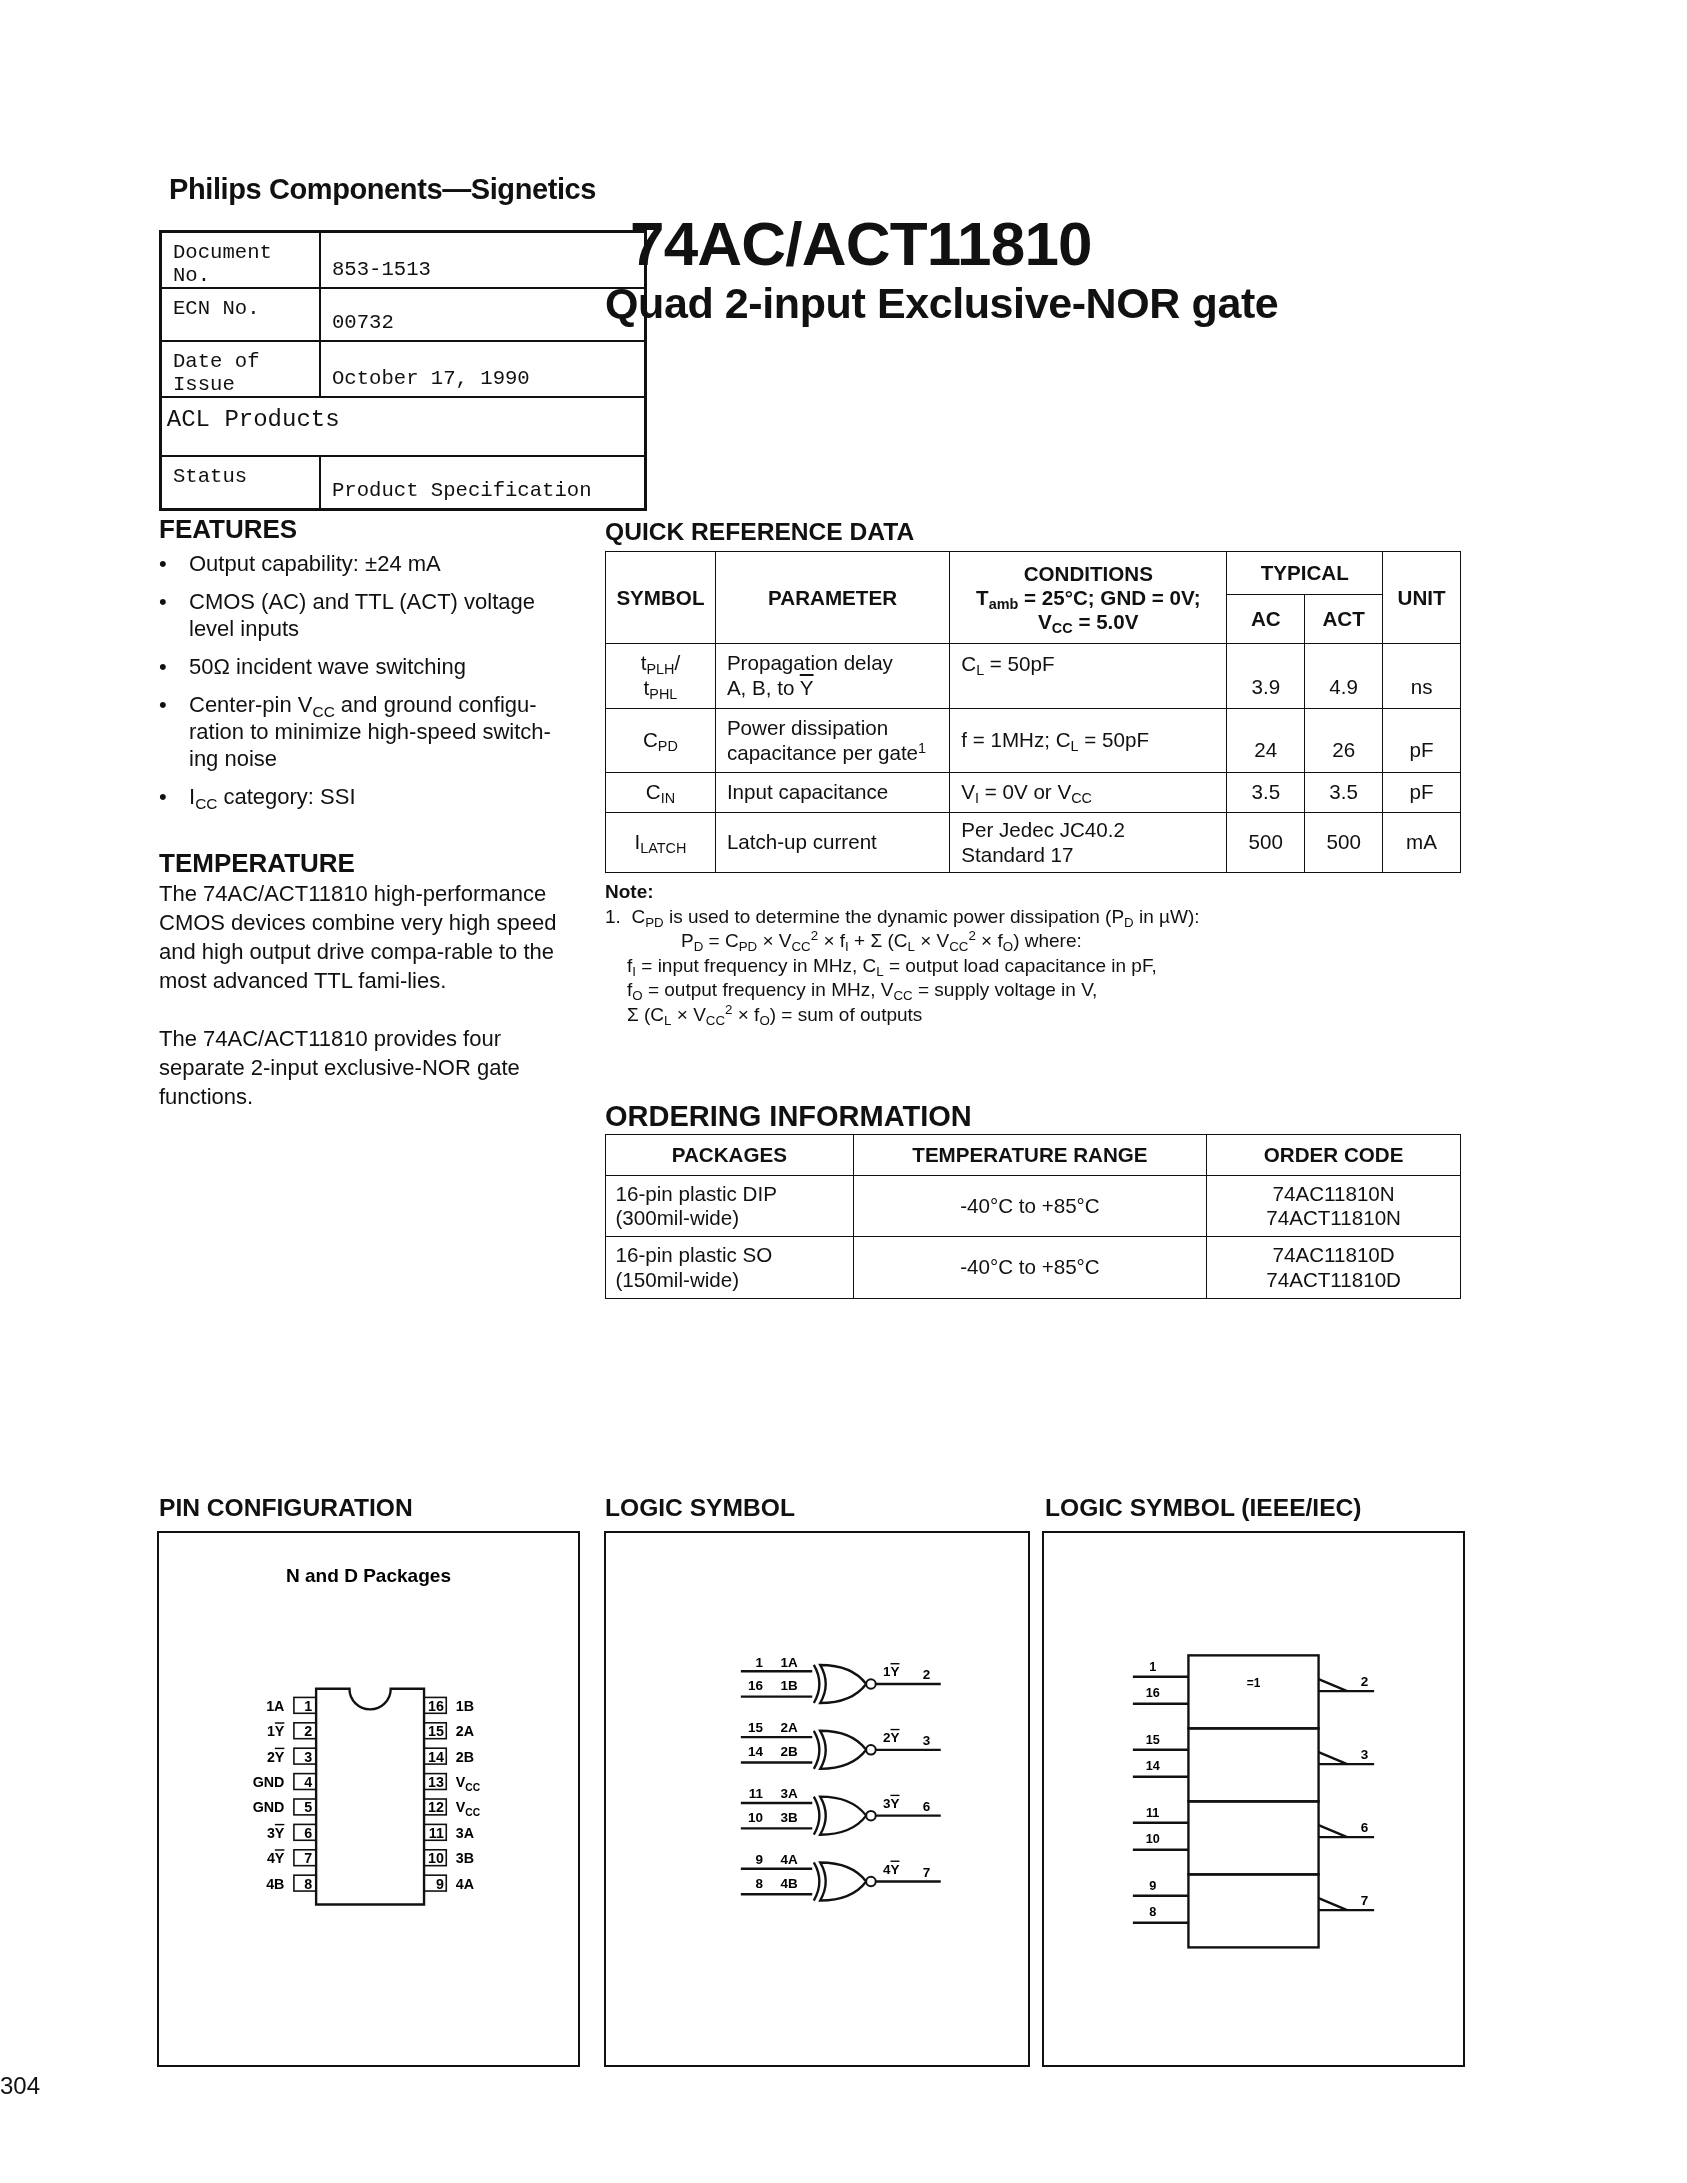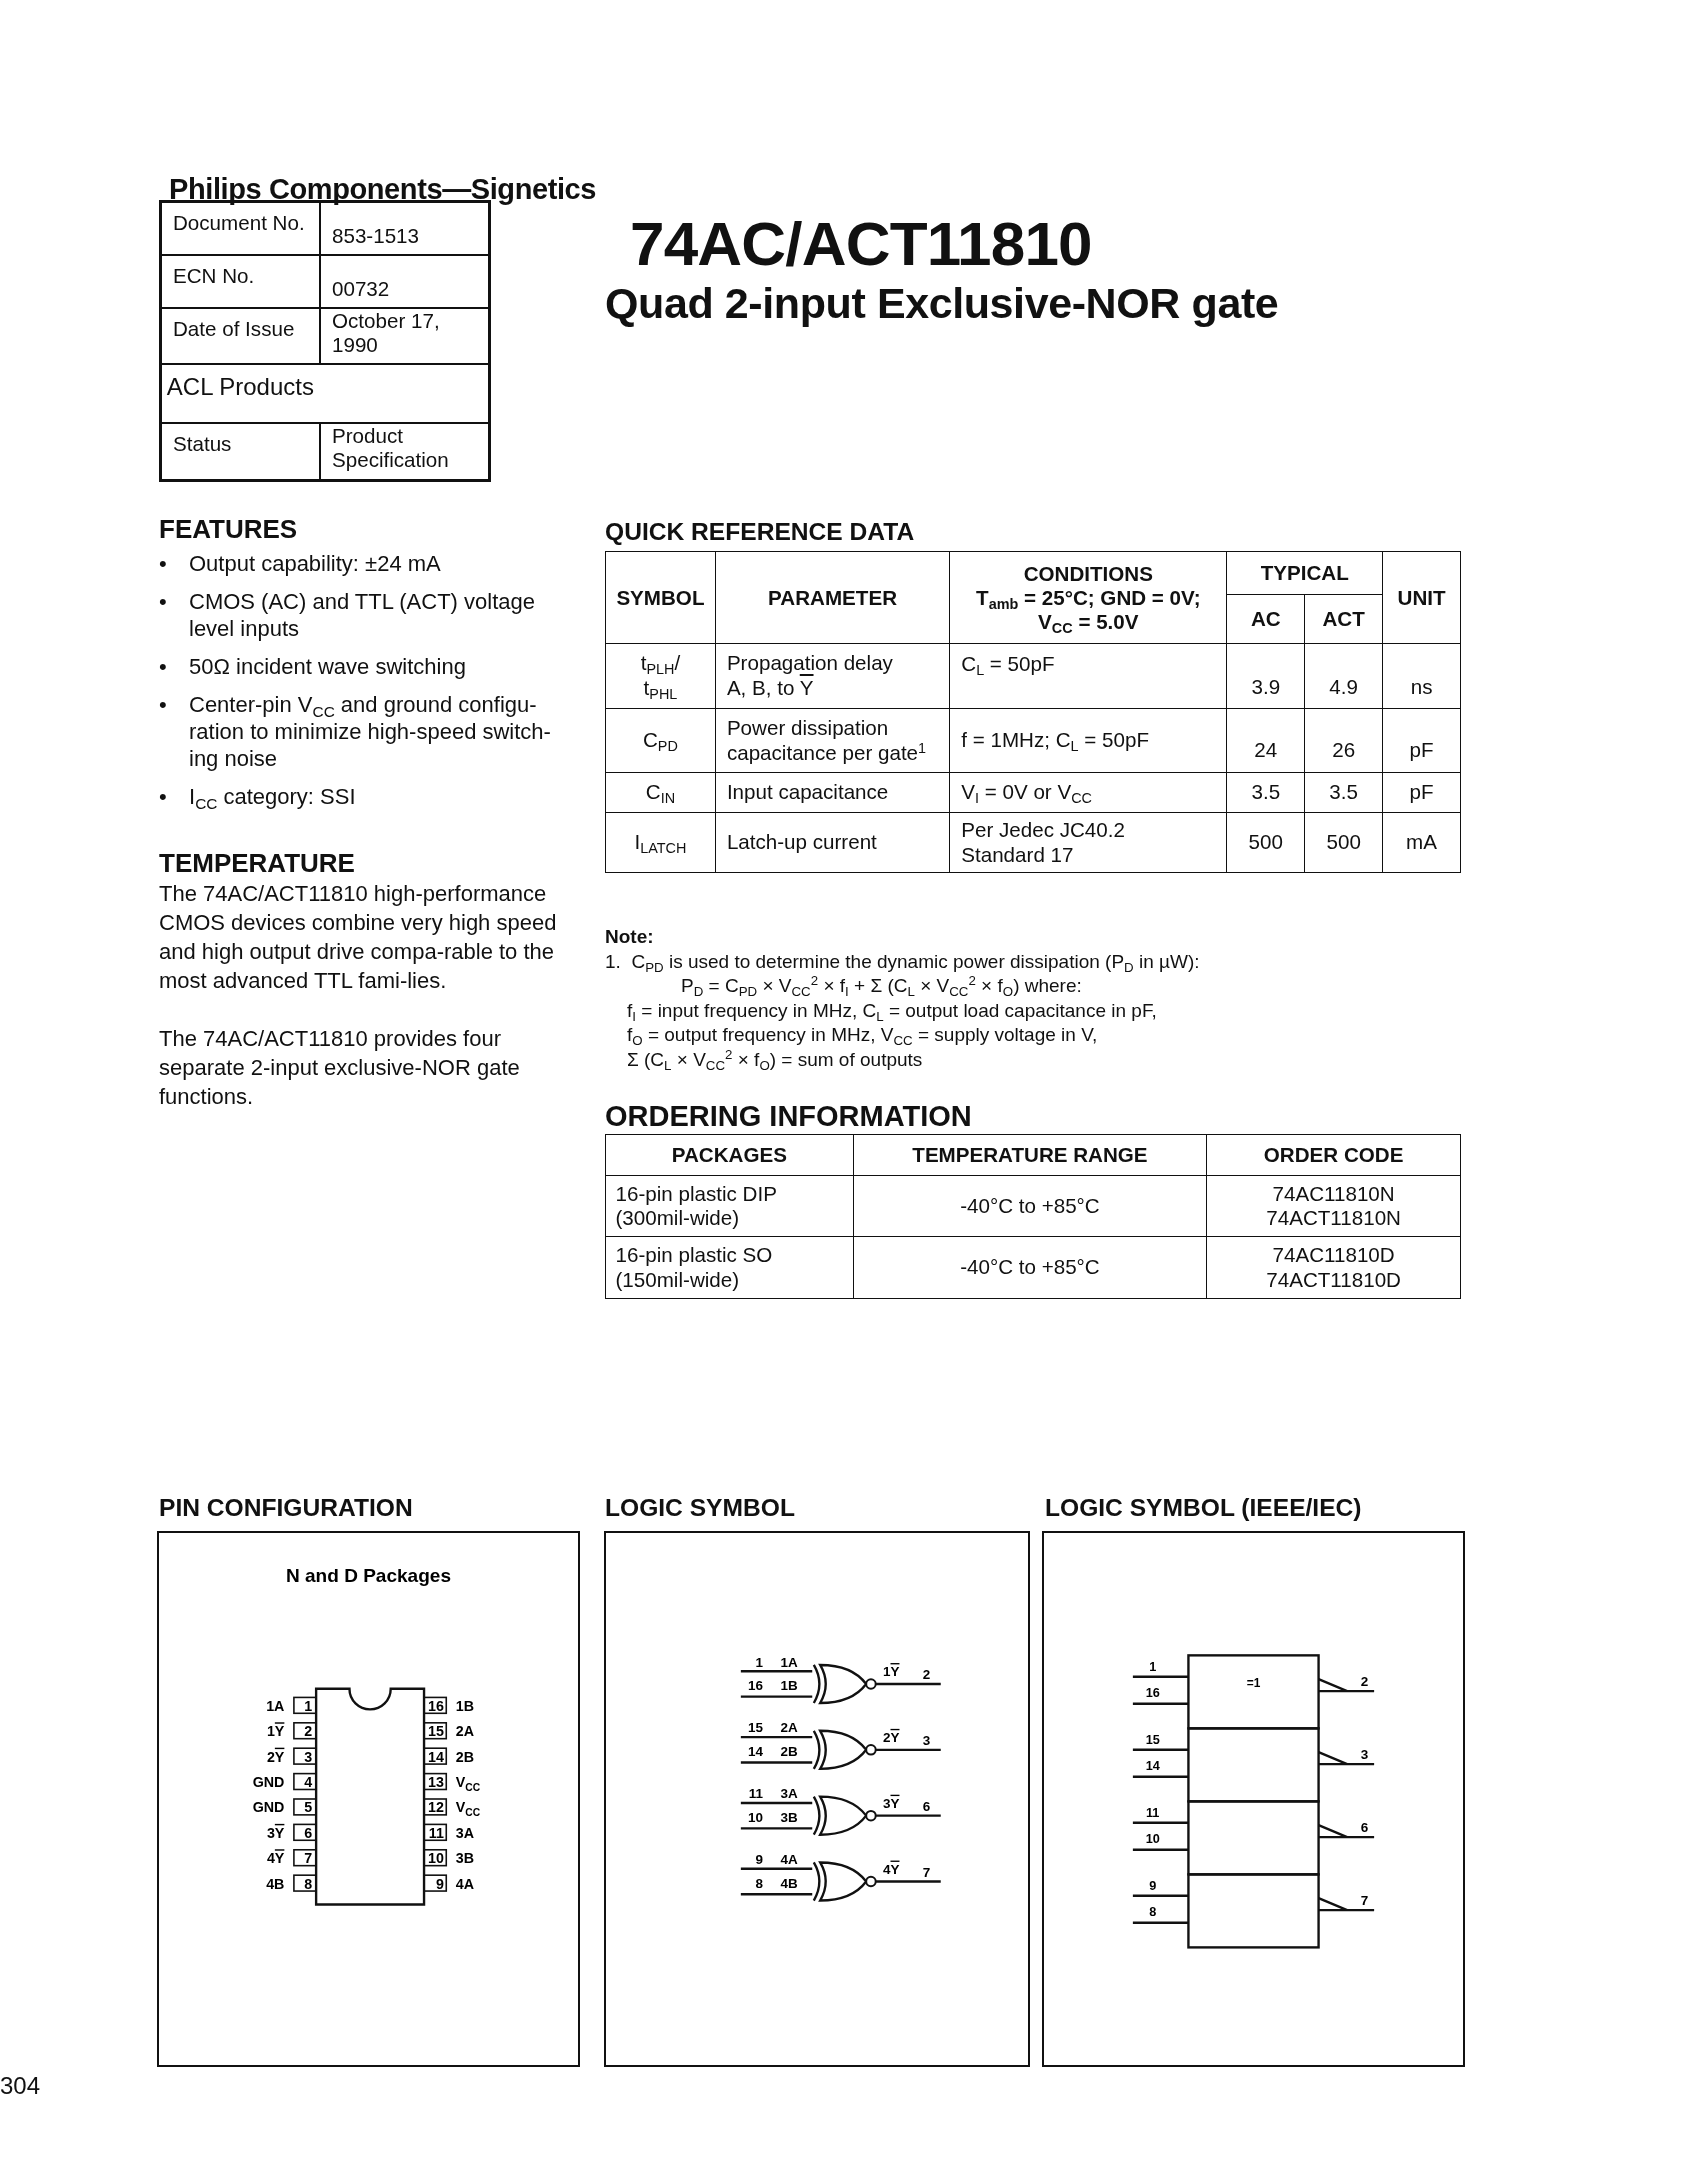--- a/index.html
+++ b/index.html
@@ -1,19 +1,19 @@
 <!DOCTYPE html>
 <html style="font-size:12.7px"><head>
 <meta charset="utf-8">
 <style>
   html, body { margin: 0; padding: 0; background: #ffffff; }
   body { width: 1687px; height: 2183px; position: relative; overflow: hidden; color: #111; font-family: "Liberation Sans", sans-serif; }
   .abs { position: absolute; }
   .company { left: 169px; top: 173px; font-size: 29px; font-weight: bold; letter-spacing: -0.4px; }
-  .doc-table { left: 159px; top: 200px; width: 332px; border-collapse: collapse; border: 3.2px solid #111; }
+  .doc-table { left: 159px; top: 230px; width: 488px; border-collapse: collapse; border: 3.2px solid #111; font-family: Liberation Mono, monospace; }
   .doc-table td { border: 2.4px solid #111; font-size: 20.6px; padding: 0 11px; height: 43px; }
   .doc-table td.k { width: 135px; vertical-align: top; padding-top: 8px; }
   .doc-table td.v { vertical-align: bottom; padding-bottom: 6.4px; }
   .doc-table td.full { font-size: 24px; height: 49px; vertical-align: top; padding-top: 8px; padding-left: 4.8px; }
   .title { left: 603px; top: 208px; font-size: 62px; font-weight: bold; letter-spacing: -0.8px; margin-left: 27px; }
   .subtitle { left: 605px; top: 279px; font-size: 43px; font-weight: bold; letter-spacing: -0.4px; }
   .h2 { font-size: 26px; font-weight: bold; }
   .features { left: 159px; top: 514px; width: 421px; }
   .features ul { list-style: none; margin: 4.8px 0 0 0; padding: 0; }
   .features li { position: relative; padding-left: 30px; font-size: 22px; line-height: 27px; margin-bottom: 11px; }
@@ -24,21 +24,21 @@
   sup { font-size: 0.7em; vertical-align: 0.5em; line-height: 0; }
   .ovl { text-decoration: overline; }
   .qr-title { left: 605px; top: 518px; font-size: 24.6px; font-weight: bold; }
   table.grid { border-collapse: collapse; position: absolute; }
   table.grid td, table.grid th { border: 1.6px solid #111; font-size: 20.6px; }
   .qr { left: 605px; top: 551px; width: 856px; }
   .qr th { font-weight: bold; text-align: center; font-size: 20.6px; }
   .qr td { padding: 3.2px 11px; line-height: 24.6px; }
   .qr td.c { text-align: center; }
   .note { left: 605px; top: 880px; font-size: 19px; line-height: 24.6px; }
-  .note .b { font-weight: bold; margin-top: 45px; }
+  .note .b { font-weight: bold; }
   .ord-title { left: 605px; top: 1100px; font-size: 29px; font-weight: bold; }
   .ord { left: 605px; top: 1134px; width: 856px; }
   .ord th { font-weight: bold; height: 38px; font-size: 21.4px; }
   .ord td { padding: 3.2px 9.5px; line-height: 24.6px; height: 54px; }
   .ord td.c { text-align: center; }
   .box { border: 2.4px solid #111; position: absolute; top: 1531px; height: 532px; }
   .box-title { position: absolute; top: 1494px; font-size: 24.6px; font-weight: bold; }
   .page-no { left: 0; width: 1624px; top: 2072px; font-size: 24px; }
   svg text { font-family: "Liberation Sans", sans-serif; font-weight: bold; }
 </style>

